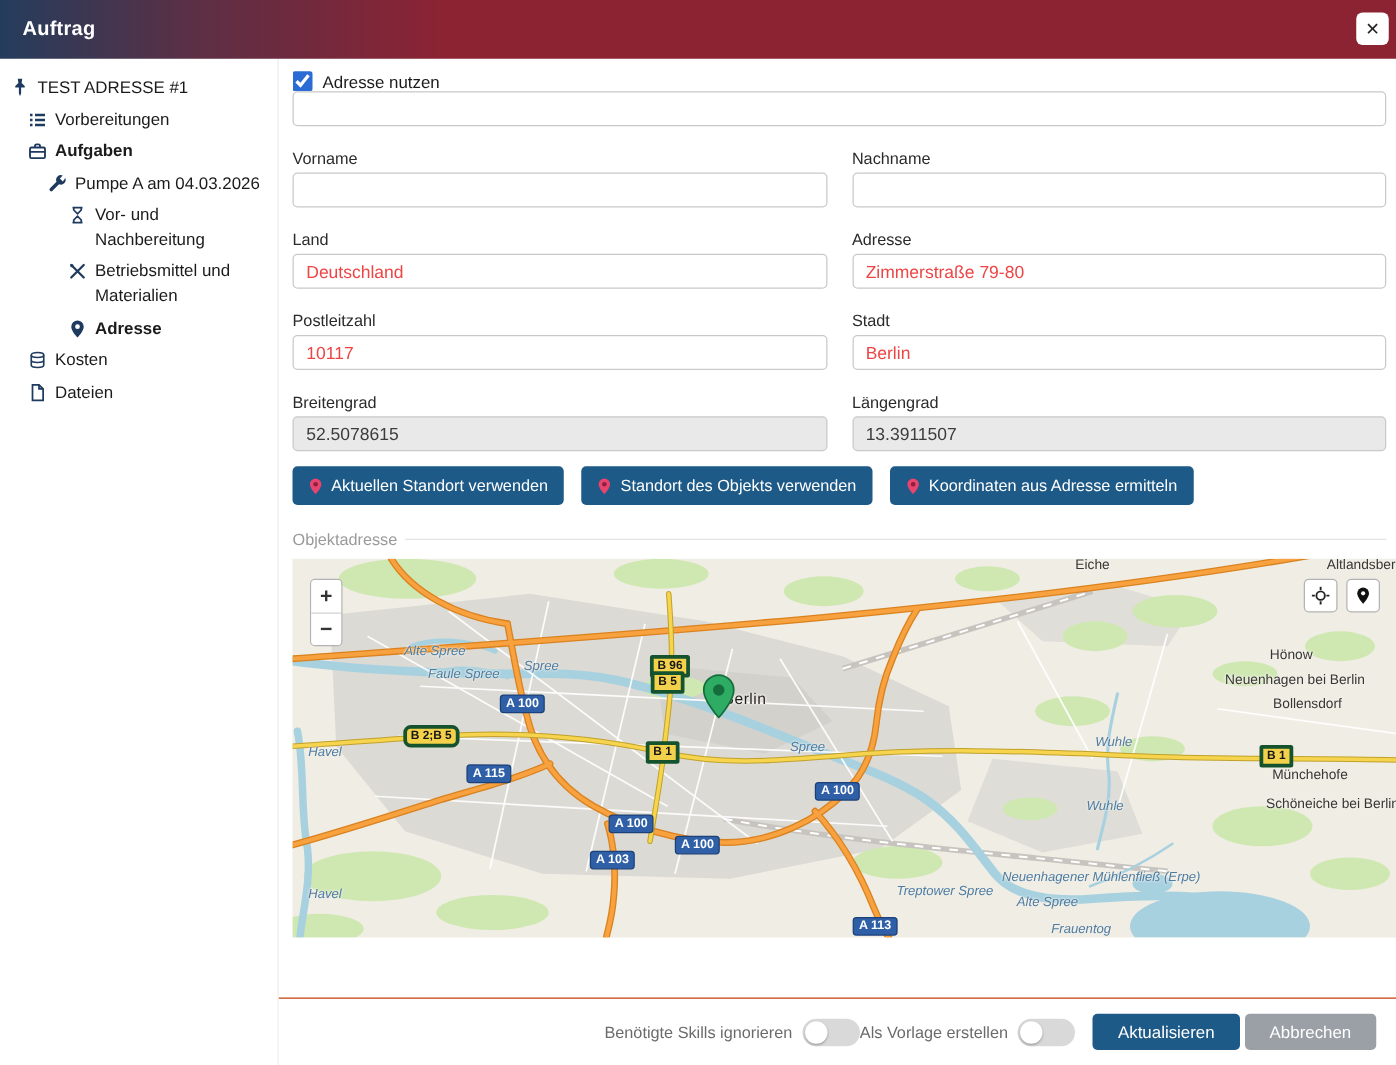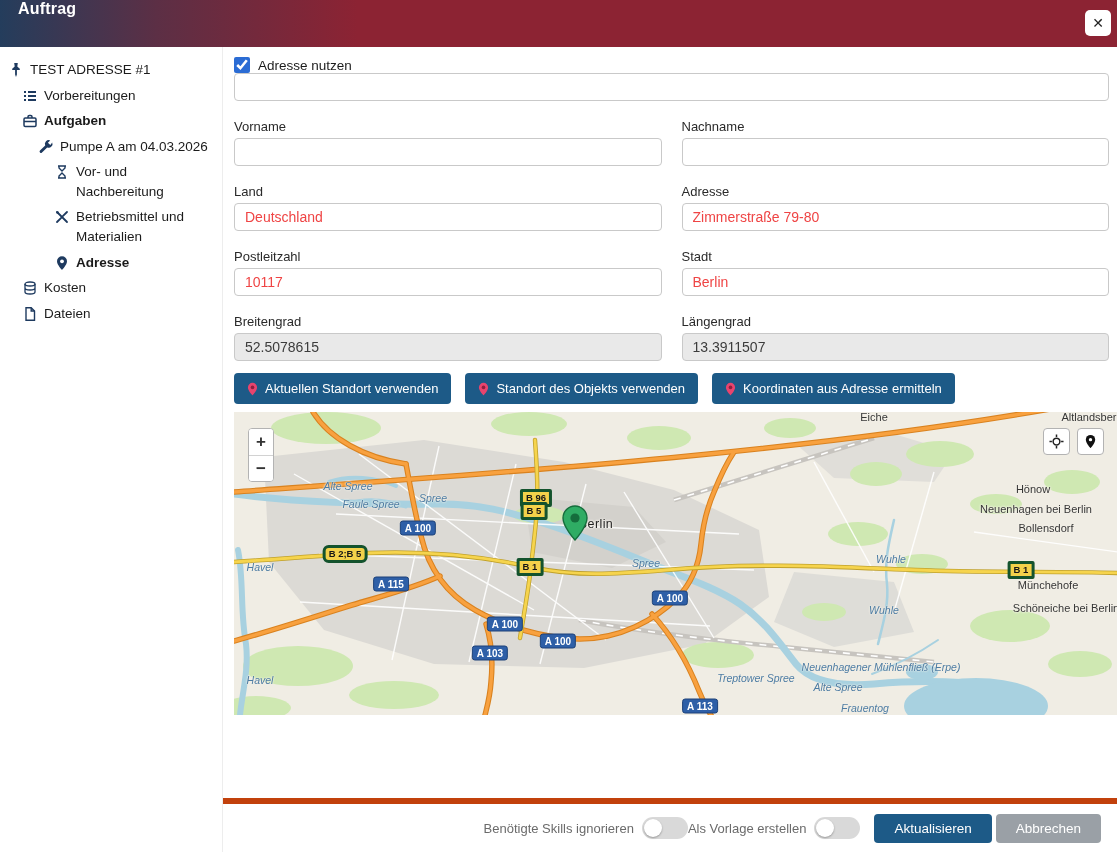--- a/index.html
+++ b/index.html
@@ -3,21 +3,21 @@
 <meta charset="utf-8">
 <style>
   * { margin:0; padding:0; box-sizing:border-box; }
   html,body { width:1117px; height:852px; overflow:hidden; }
   body { font-family:"Liberation Sans","DejaVu Sans",sans-serif; background:#fff; }
   .app { position:relative; width:1117px; height:852px; overflow:hidden; display:flex; flex-direction:column; background:#fff; }
 
   
   .header { flex:0 0 47px; height:47px;
     background:linear-gradient(90deg, var(--header_blue,#243d5c) 0%, #5c2f45 14%, var(--header_red,#8c2333) 32%, var(--header_red,#8c2333) 100%);
-    display:flex; align-items:flex-start; padding:0 18px; position:relative; }
+    display:flex; align-items:center; padding:0 18px; position:relative; }
   .header .title { color:#fff; font-size:16px; font-weight:bold; letter-spacing:.2px; }
   .close-btn { position:absolute; right:6px; top:10px; width:26px; height:26px; background:#fff; border:none;
     border-radius:5px; font-size:14px; color:#222; cursor:pointer; display:flex; align-items:center; justify-content:center; }
 
   .body { flex:1; display:flex; min-height:0; }
 
   
   .sidebar { width:222px; flex:0 0 222px; padding:10px 4px 0 6px; overflow:hidden; }
   .tree-item { display:flex; align-items:flex-start; padding:3px 0; font-size:13.5px; color:#1b1b1b; cursor:pointer; line-height:1.45; }
   .tree-item.bold .tree-label { font-weight:bold; }
@@ -68,21 +68,21 @@
   .zoom-ctl button { display:block; width:100%; height:26px; background:#fff; border:none; font-size:17px; font-weight:bold;
     color:#333; cursor:pointer; line-height:26px; padding:0; font-family:inherit; }
   .zoom-ctl button + button { border-top:1px solid #d2d2d2; }
   .map-right-ctl { position:absolute; right:14px; top:16px; display:flex; gap:7px; }
   .map-right-ctl button { width:27px; height:27px; background:#fff; border:1px solid #b3b3b3; border-radius:4px;
     display:flex; align-items:center; justify-content:center; cursor:pointer; padding:0; }
   .map-right-ctl svg { width:15px; height:15px; }
   .map-marker { position:absolute; left:341px; top:133px; transform:translate(-50%,-100%); }
 
   
-  .footer { flex:0 0 54px; border-top:6px solid #c2410c; display:flex; align-items:center; justify-content:flex-end;
+  .footer { flex:0 0 54px; border-top:1px solid #c2410c; display:flex; align-items:center; justify-content:flex-end;
     padding-right:16px; background:#fff; }
   .f-label { font-size:13px; color:#6b6b6b; }
   .toggle { width:46px; height:22px; border-radius:11px; background:#d9d9d9; position:relative; margin-left:8px; cursor:pointer; flex:0 0 46px; }
   .toggle .knob { position:absolute; left:2px; top:2px; width:18px; height:18px; border-radius:50%; background:#fff;
     box-shadow:0 1px 2px rgba(0,0,0,.3); }
   .toggle + .f-label { }
   .footer .btn { height:29px; border:none; border-radius:4px; color:#fff; font-size:13.5px; font-family:inherit; padding:0 20px; cursor:pointer; }
   .btn-update { background:var(--primary_blue,#1d5a87); margin-left:14px; }
   .btn-cancel { background:var(--cancel_gray,#9aa0a6); margin-left:4px; }
 </style>
@@ -260,20 +260,23 @@
 
               <button class="geo-btn">
                 <svg viewBox="0 0 12 15">
                   <path d="M6 .8a5 5 0 0 1 5 5C11 9.4 6 14.4 6 14.4S1 9.4 1 5.8a5 5 0 0 1 5-5z" fill="#e8446e"></path>
                   <circle cx="6" cy="5.8" r="2" fill="#8f1f3f"></circle>
                 </svg>
                 <span>Koordinaten aus Adresse ermitteln</span>
               </button>
             </div>
 
+          <div class="section-divider">
+            <span>Objektadresse</span>
+          </div>
         </div>
 
         <div class="map-wrap">
           <svg class="map-art" width="884" height="303" viewBox="0 0 884 303" preserveAspectRatio="none">
             <defs>
               <path id="mw1" d="M0,80 C250,62 560,42 822,-4"></path>
               <path id="mw2" d="M79,0 C95,26 130,46 172,52"></path>
               <path id="mw3" d="M172,52 C178,84 181,102 187,124 C195,158 213,182 241,198 C269,214 311,227 346,227 C386,227 421,208 443,186 C459,170 465,152 467,132 C469,112 473,96 480,80 C486,65 492,52 500,40"></path>
               <path id="mw4" d="M206,164 C180,176 148,184 118,193 C80,205 40,218 0,229"></path>
               <path id="mw5" d="M252,212 C257,228 259,250 257,270 C256,285 253,295 251,303"></path>

